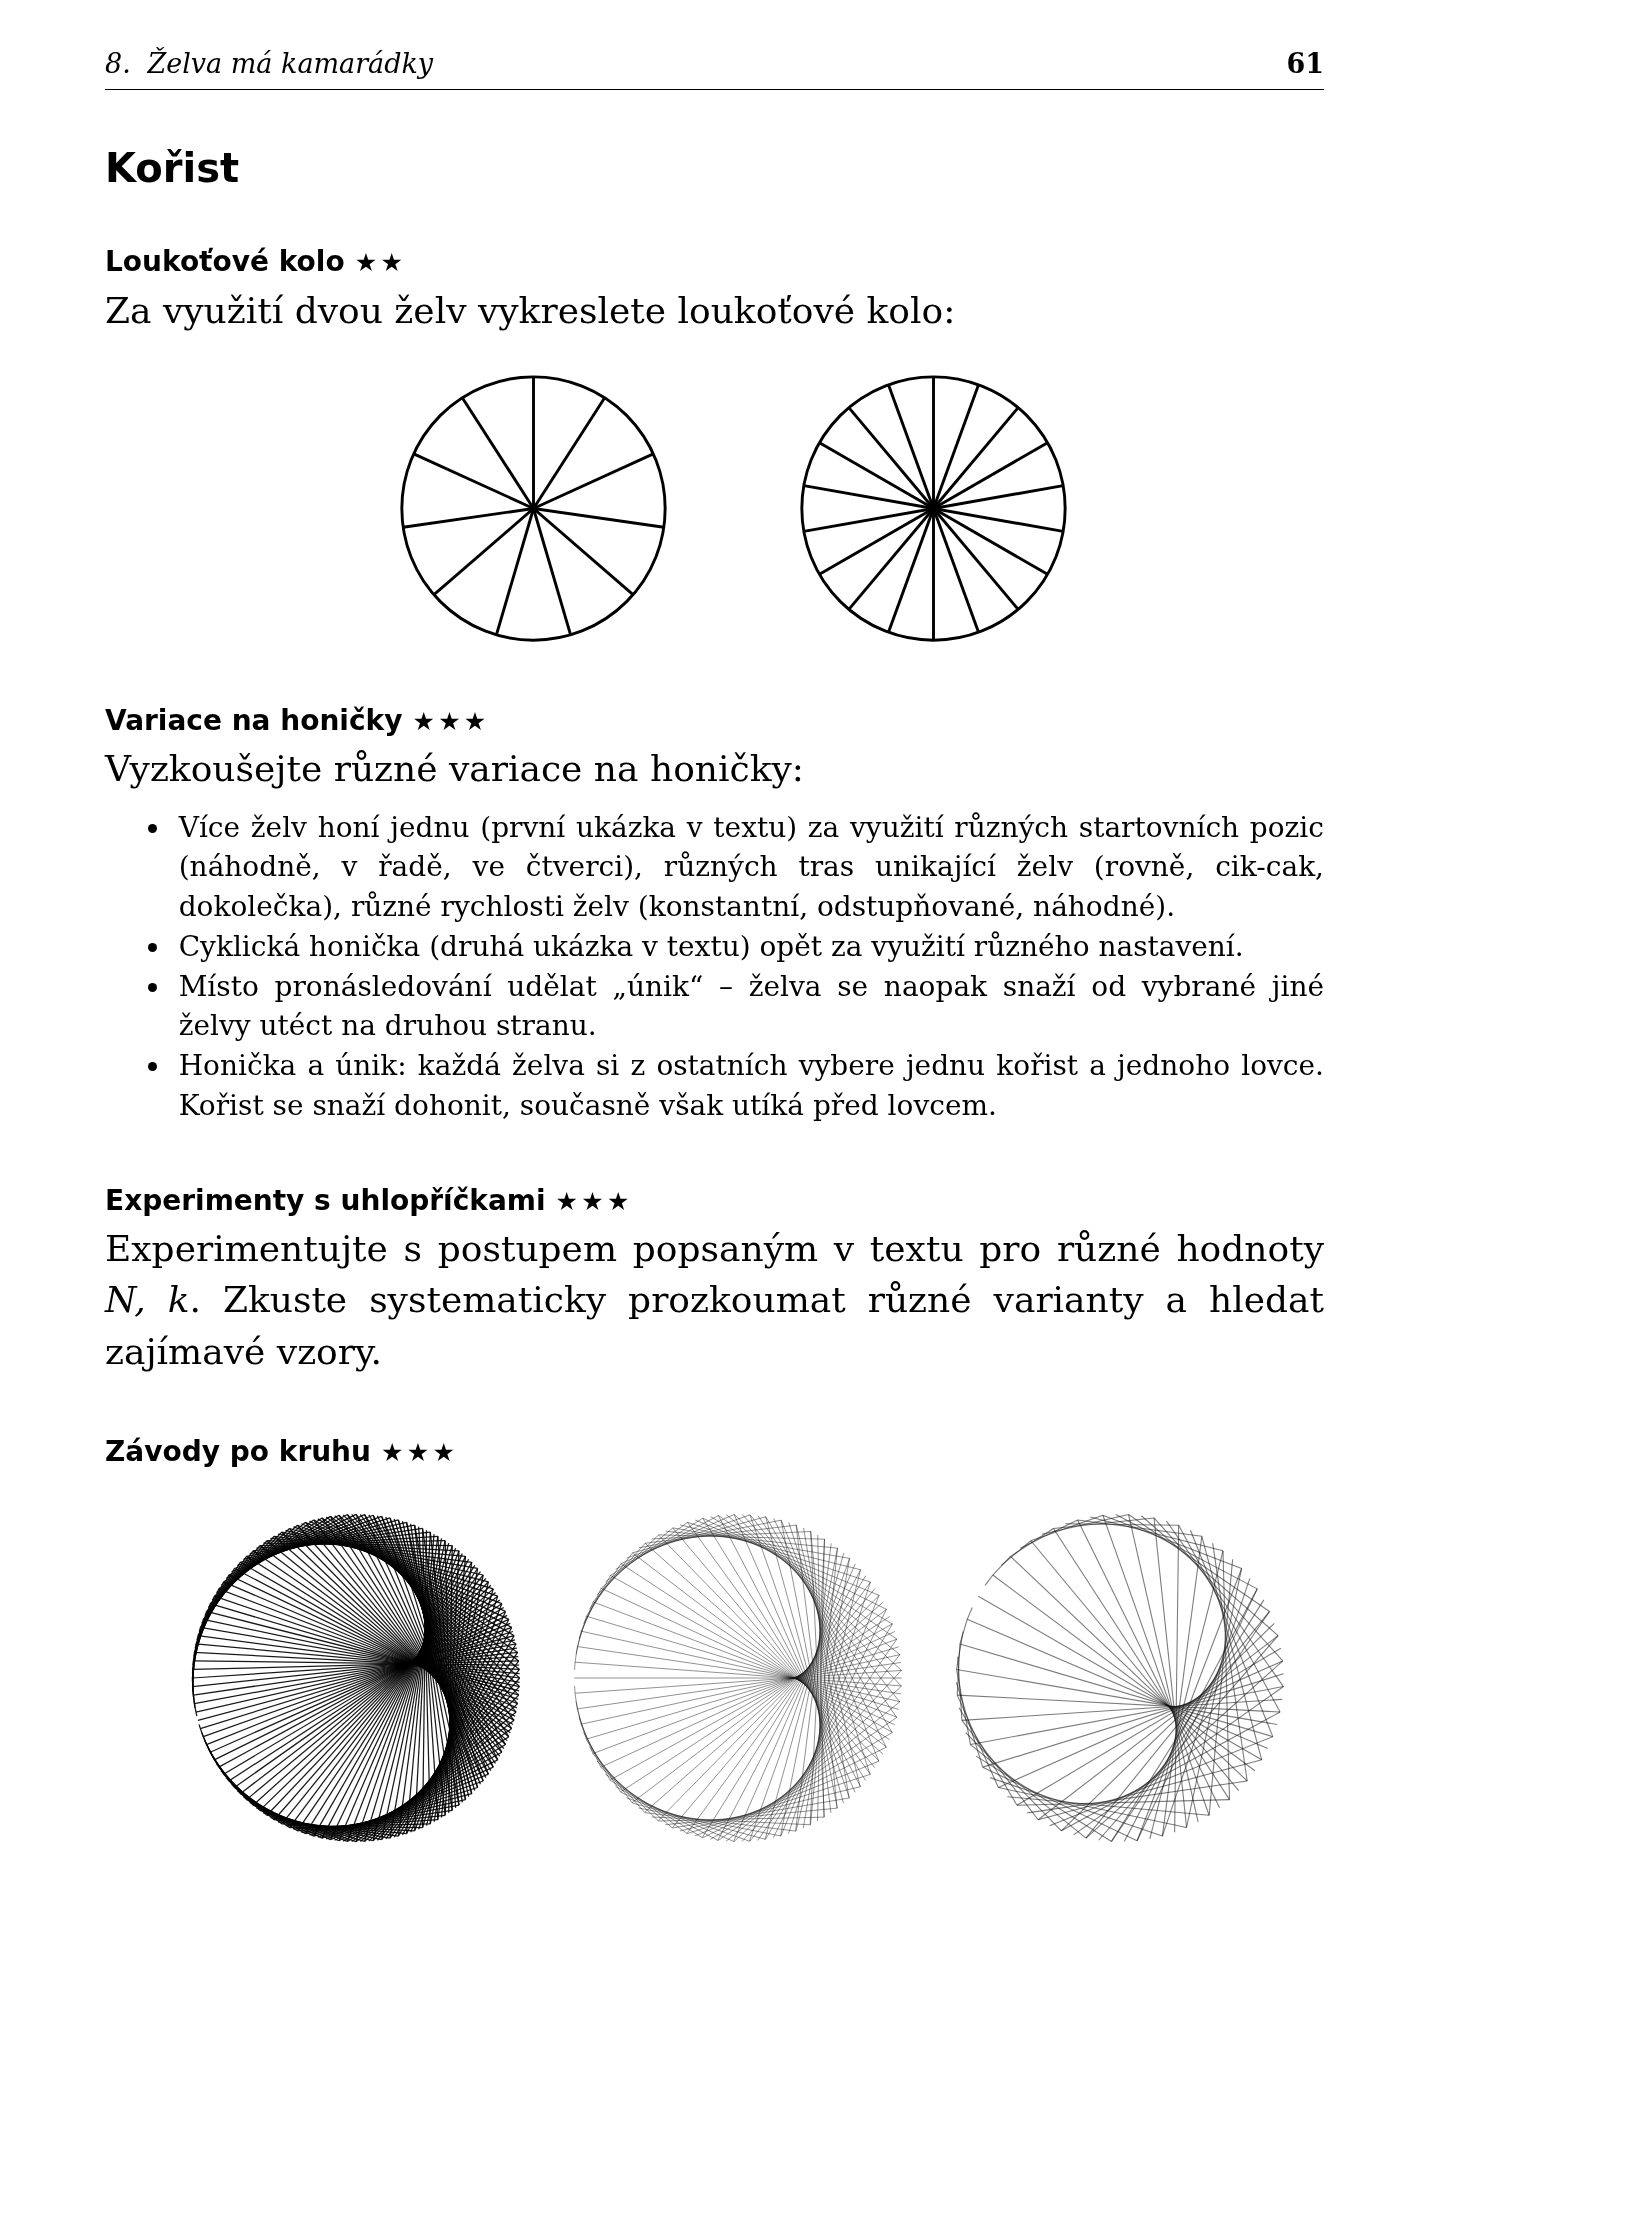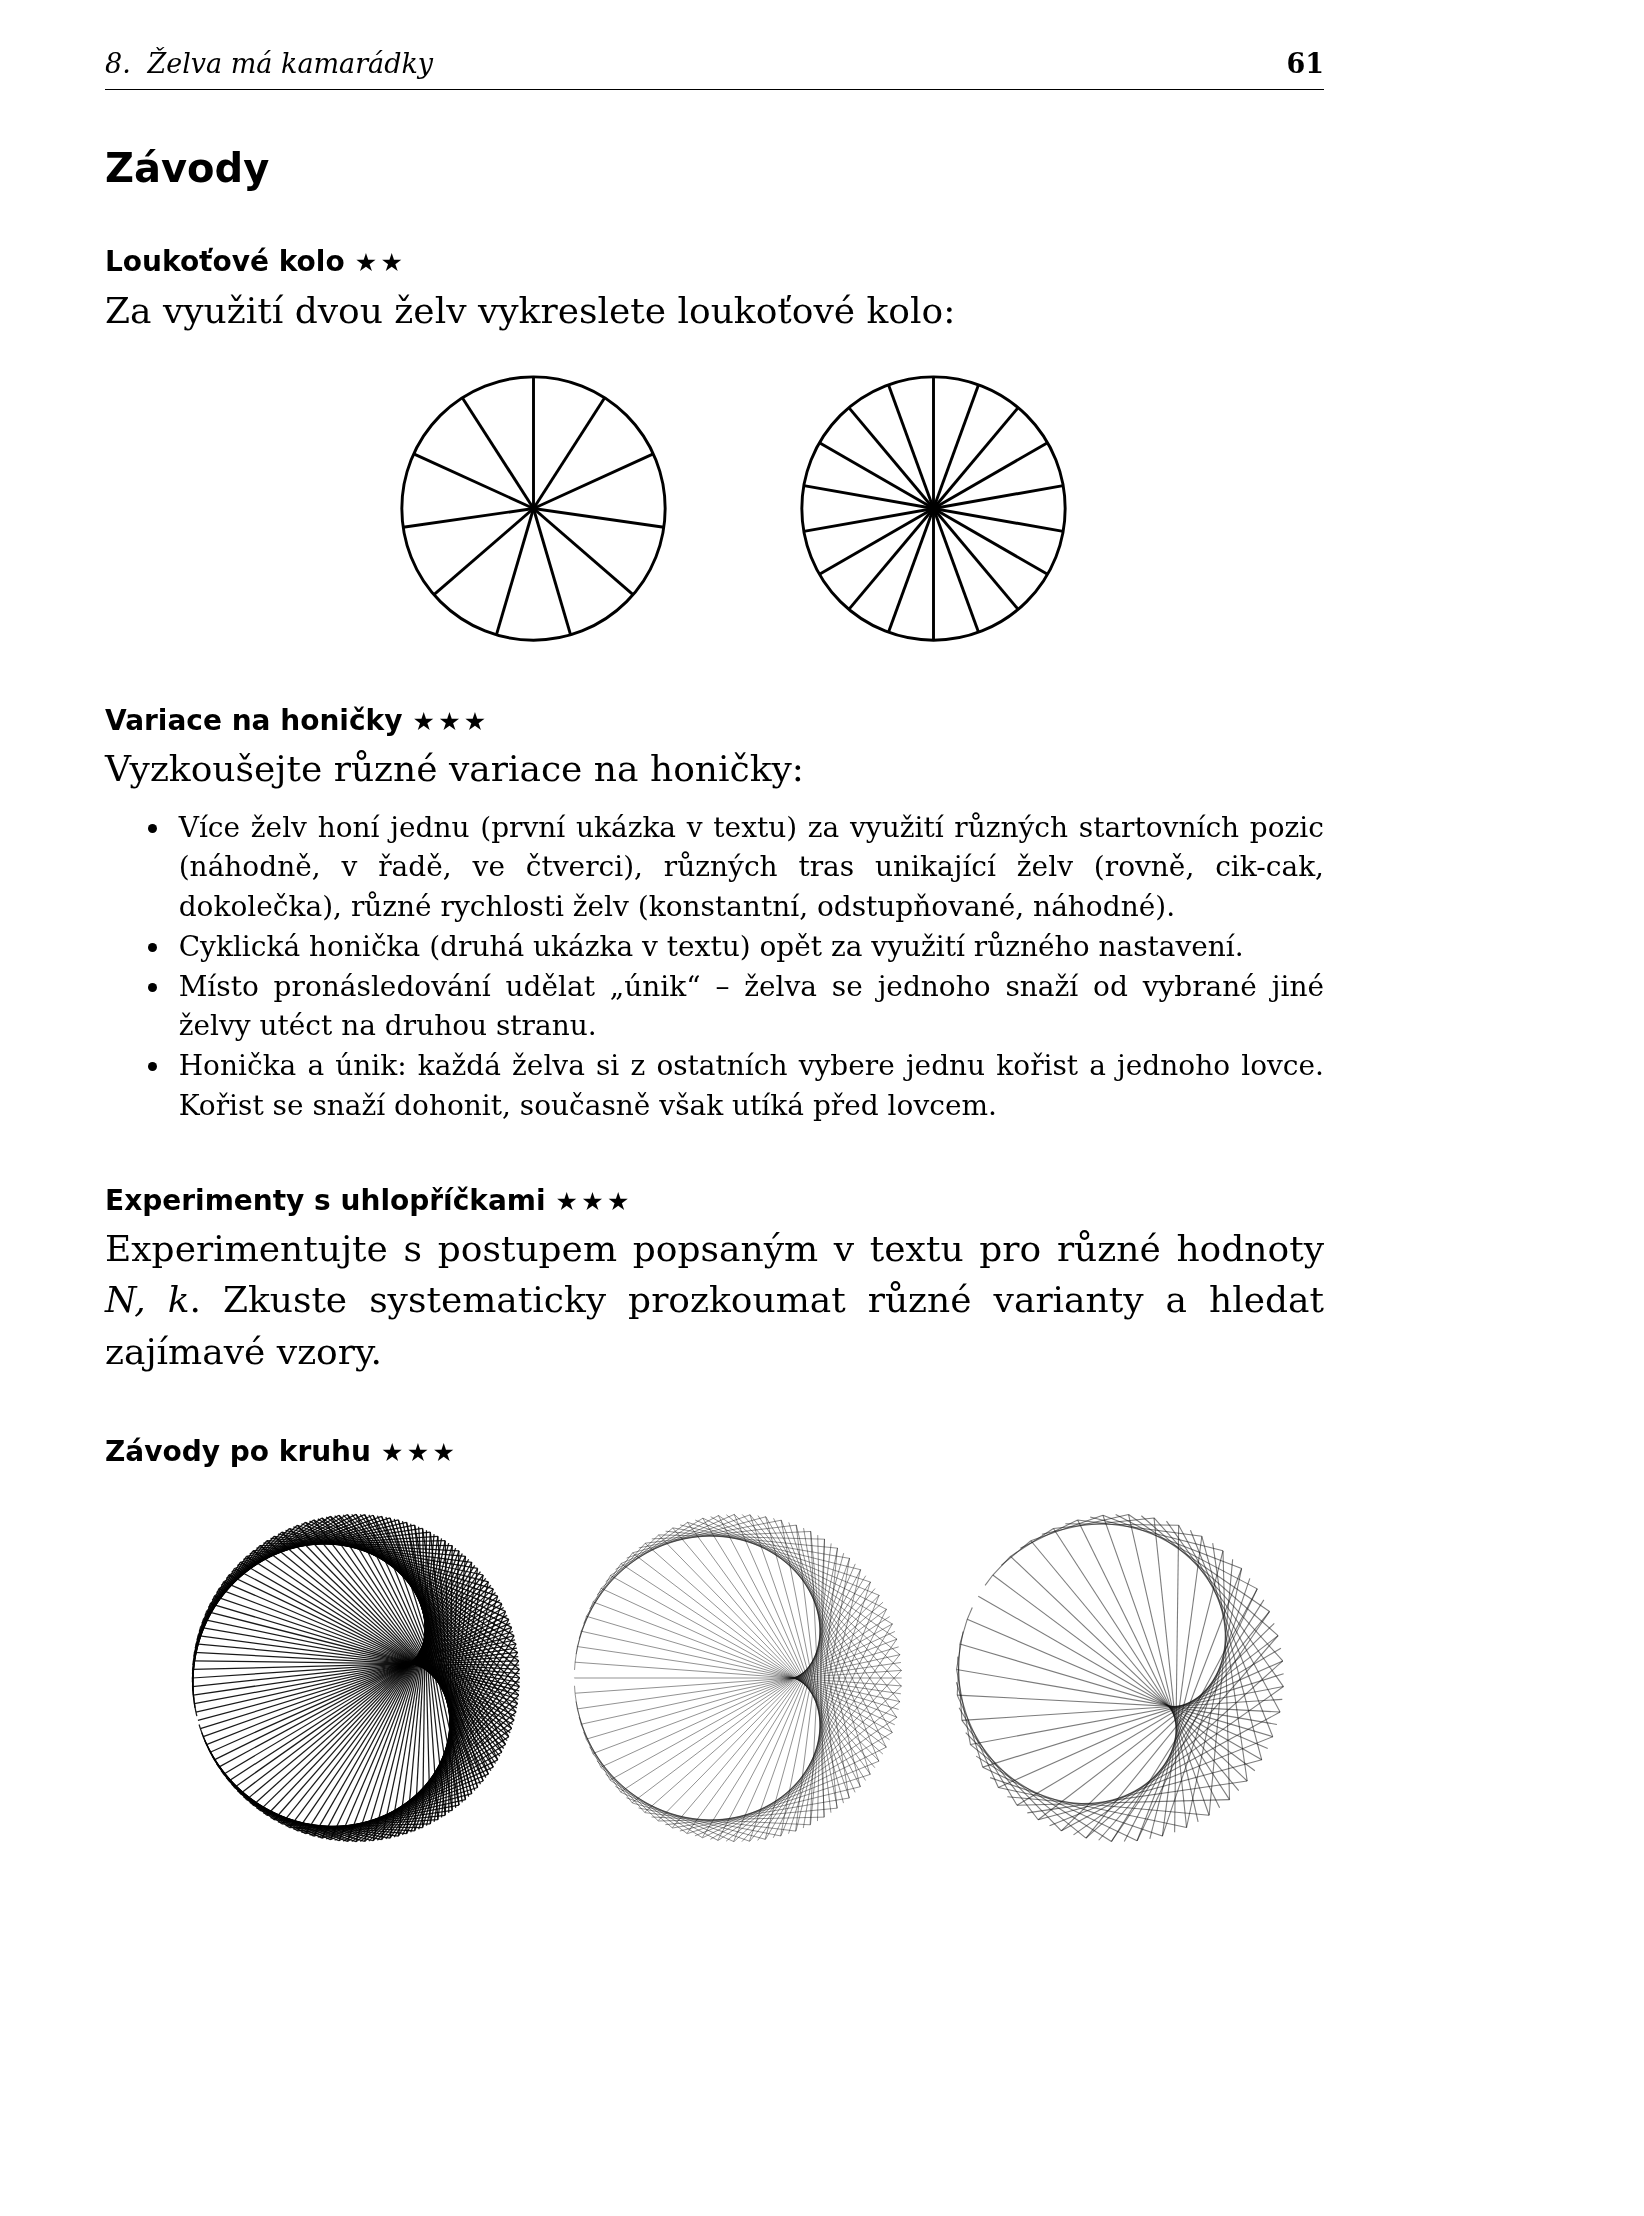--- a/index.html
+++ b/index.html
@@ -95,21 +95,21 @@
 <div class="page">
 
   <header class="page-header">
     <span class="chapter">
       <span class="chapter-number">8.</span><span>Želva má kamarádky</span>
     </span>
     <span class="pagenum">61</span>
   </header>
   <hr class="header-rule">
 
-  <h1 class="title">Závody</h1>
+  <h1 class="title">Kořist</h1>
 
   <section>
     <h2 class="sec first"><span>Loukoťové kolo</span><span class="stars">★★</span></h2>
     <p class="body">Za využití dvou želv vykreslete loukoťové kolo:</p>
     <figure class="figrow-wheels">
       <div class="fig"><svg width="275" height="275" viewBox="0 0 330 330">
             <circle cx="165" cy="165" r="158" fill="none" stroke="#000000" stroke-width="3.5"></circle>
             <line x1="165" y1="165" x2="165" y2="7" stroke="#000000" stroke-width="3.5"></line>
             <line x1="165" y1="165" x2="250.42124915798445" y2="32.08194181267339" stroke="#000000" stroke-width="3.5"></line>
             <line x1="165" y1="165" x2="308.7218552660139" y2="99.36442794570195" stroke="#000000" stroke-width="3.5"></line>
@@ -145,21 +145,21 @@
           </svg></div>
     </figure>
   </section>
 
   <section>
     <h2 class="sec"><span>Variace na honičky</span><span class="stars">★★★</span></h2>
     <p class="body">Vyzkoušejte různé variace na honičky:</p>
     <ul class="bullets">
       <li>Více želv honí jednu (první ukázka v textu) za využití různých startovních pozic (náhodně, v řadě, ve čtverci), různých tras unikající želv (rovně, cik-cak, dokolečka), různé rychlosti želv (konstantní, odstupňované, náhodné).</li>
       <li>Cyklická honička (druhá ukázka v textu) opět za využití různého nastavení.</li>
-      <li>Místo pronásledování udělat „únik“ – želva se jednoho snaží od vybrané jiné želvy utéct na druhou stranu.</li>
+      <li>Místo pronásledování udělat „únik“ – želva se naopak snaží od vybrané jiné želvy utéct na druhou stranu.</li>
       <li>Honička a únik: každá želva si z ostatních vybere jednu kořist a jednoho lovce. Kořist se snaží dohonit, současně však utíká před lovcem.</li>
     </ul>
   </section>
 
   <section>
     <h2 class="sec"><span>Experimenty s uhlopříčkami</span><span class="stars">★★★</span></h2>
     <p class="body"><span>Experimentujte s postupem popsaným v textu pro různé hodnoty </span><i>N, k</i><span>. Zkuste systematicky prozkoumat různé varianty a hledat zajímavé vzory.</span></p>
   </section>
 
   <section>

